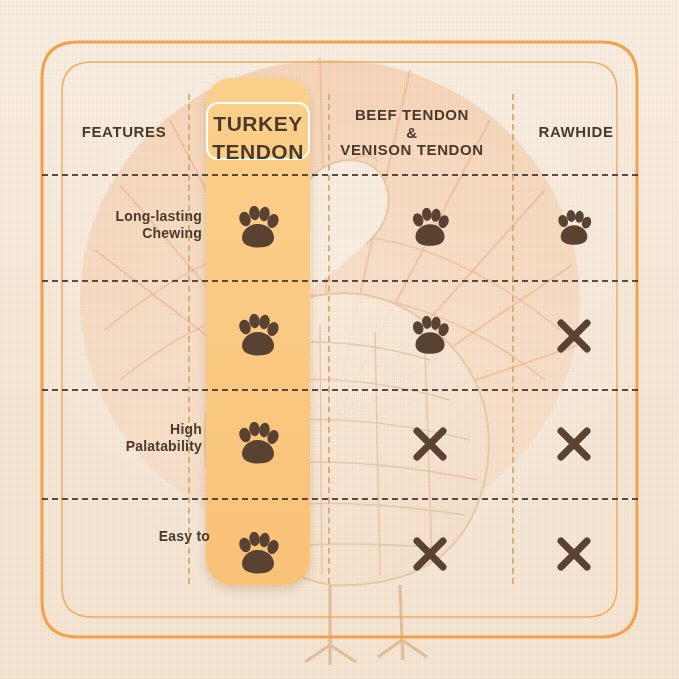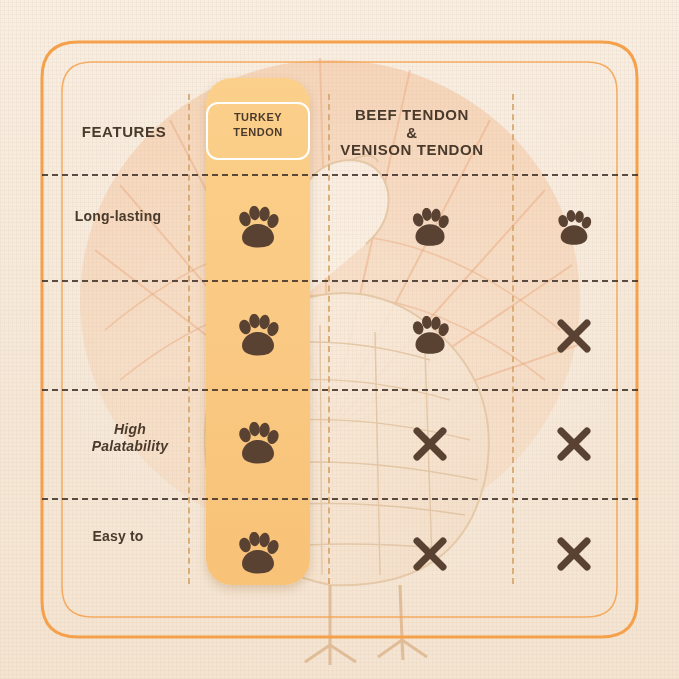--- a/index.html
+++ b/index.html
@@ -69,26 +69,27 @@
     text-align: center;
     font-weight: bold;
     color: #4a3a2c;
     letter-spacing: 0.6px;
     line-height: 1.18;
     font-size: 15px;
   }
 
   .row-label {
     position: absolute;
-    text-align: center;
+    text-align: right;
     font-weight: bold;
     color: #4a3a2c;
     line-height: 1.2;
     font-size: 14px;
     letter-spacing: 0.2px;
+    margin-left: 8px;
   }
 
   .hrule {
     position: absolute;
     height: 0;
     border-top: 2px dashed #3f3128;
     opacity: 0.85;
   }
   .vrule {
     position: absolute;
@@ -117,21 +118,21 @@
     border: 2.5px solid #ffffff;
     border-radius: 12px;
     box-sizing: border-box;
   }
   #highlight-head-label {
     position: absolute;
     left: 164px;
     top: 34px;
     width: 104px;
     text-align: center;
-    font-size: 11px;
+    font-size: 21px;
     font-weight: bold;
     color: #4a3a2c;
     line-height: 1.35;
     letter-spacing: 0.5px;
   }
 
   .cell {
     position: absolute;
     width: 80px;
     height: 64px;
@@ -227,32 +228,34 @@
     </div>
 
     <div class="col-head" style="left:0px; top:47px; width:164px;">FEATURES</div>
 
     <div class="col-head" style="left:270px; top:30px; width:200px;">
       <div>BEEF TENDON</div>
       <div>&amp;</div>
       <div>VENISON TENDON</div>
     </div>
 
+    <div class="col-head" style="left:472px; top:47px; width:124px;">RAWHIDE</div>
 
     <div class="hrule" style="left:0px;   top:98px;  width:596px;"></div>
     <div class="hrule" style="left:0px;   top:204px; width:596px;"></div>
     <div class="hrule" style="left:0px;   top:313px; width:596px;"></div>
     <div class="hrule" style="left:0px;   top:422px; width:596px;"></div>
 
     <div class="vrule" style="left:146px; top:18px;  height:490px;"></div>
     <div class="vrule" style="left:286px; top:18px;  height:490px;"></div>
     <div class="vrule" style="left:470px; top:18px;  height:490px;"></div>
 
     <div class="row-label" style="left:0px; top:132px; width:152px;">
       <div>Long-lasting</div>
+      <div>Chewing</div>
     </div>
     <div class="cell" style="left:176px; top:120px;">
       <span class="paw">
         <svg width="48" height="44" viewBox="0 0 48 44" xmlns="http://www.w3.org/2000/svg">
           <g fill="#5a4233">
             <ellipse cx="11" cy="13" rx="5.6" ry="7.4" transform="rotate(-18 11 13)"></ellipse>
             <ellipse cx="20.5" cy="7" rx="5.2" ry="7.2" transform="rotate(-7 20.5 7)"></ellipse>
             <ellipse cx="30.5" cy="8" rx="5.2" ry="7.2" transform="rotate(8 30.5 8)"></ellipse>
             <ellipse cx="39" cy="15" rx="5.4" ry="7.2" transform="rotate(20 39 15)"></ellipse>
             <path d="M24 18 C33 18 40 25 40 31.5 C40 38.5 33 41.5 24 41.5 C15 41.5 8 38.5 8 31.5 C8 25 15 18 24 18 Z"></path>
@@ -317,21 +320,21 @@
       <span class="cross">
         <svg width="42" height="42" viewBox="0 0 42 42" xmlns="http://www.w3.org/2000/svg">
           <g stroke="#5a4233" stroke-width="7" stroke-linecap="round">
             <line x1="8" y1="8" x2="34" y2="34"></line>
             <line x1="34" y1="8" x2="8" y2="34"></line>
           </g>
         </svg>
       </span>
     </div>
 
-    <div class="row-label" style="left:12px; top:345px; width:152px;font-style:italic;">
+    <div class="row-label" style="left:0px; top:345px; width:152px;">
       <div>High</div>
       <div>Palatability</div>
     </div>
     <div class="cell" style="left:176px; top:336px;">
       <span class="paw">
         <svg width="48" height="44" viewBox="0 0 48 44" xmlns="http://www.w3.org/2000/svg">
           <g fill="#5a4233">
             <ellipse cx="11" cy="13" rx="5.6" ry="7.4" transform="rotate(-18 11 13)"></ellipse>
             <ellipse cx="20.5" cy="7" rx="5.2" ry="7.2" transform="rotate(-7 20.5 7)"></ellipse>
             <ellipse cx="30.5" cy="8" rx="5.2" ry="7.2" transform="rotate(8 30.5 8)"></ellipse>
@@ -355,21 +358,21 @@
       <span class="cross">
         <svg width="42" height="42" viewBox="0 0 42 42" xmlns="http://www.w3.org/2000/svg">
           <g stroke="#5a4233" stroke-width="7" stroke-linecap="round">
             <line x1="8" y1="8" x2="34" y2="34"></line>
             <line x1="34" y1="8" x2="8" y2="34"></line>
           </g>
         </svg>
       </span>
     </div>
 
-    <div class="row-label" style="left:0px; top:452px; width:152px;">
+    <div class="row-label" style="left:8px; top:452px; width:152px;">
       <div>Easy to</div>
     </div>
     <div class="cell" style="left:176px; top:446px;">
       <span class="paw">
         <svg width="48" height="44" viewBox="0 0 48 44" xmlns="http://www.w3.org/2000/svg">
           <g fill="#5a4233">
             <ellipse cx="11" cy="13" rx="5.6" ry="7.4" transform="rotate(-18 11 13)"></ellipse>
             <ellipse cx="20.5" cy="7" rx="5.2" ry="7.2" transform="rotate(-7 20.5 7)"></ellipse>
             <ellipse cx="30.5" cy="8" rx="5.2" ry="7.2" transform="rotate(8 30.5 8)"></ellipse>
             <ellipse cx="39" cy="15" rx="5.4" ry="7.2" transform="rotate(20 39 15)"></ellipse>

